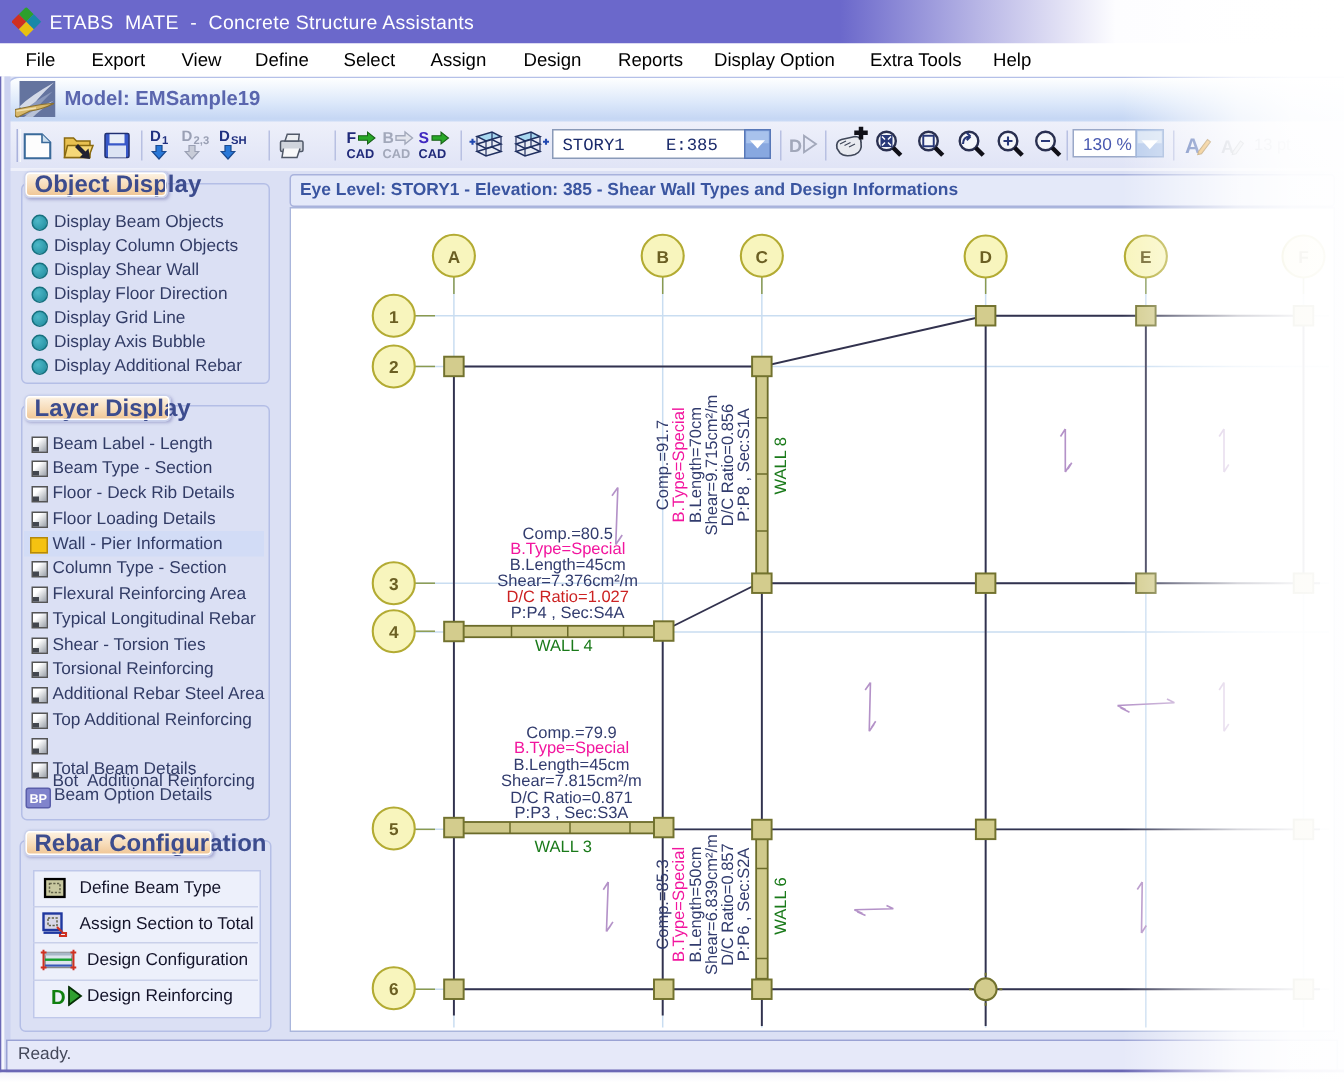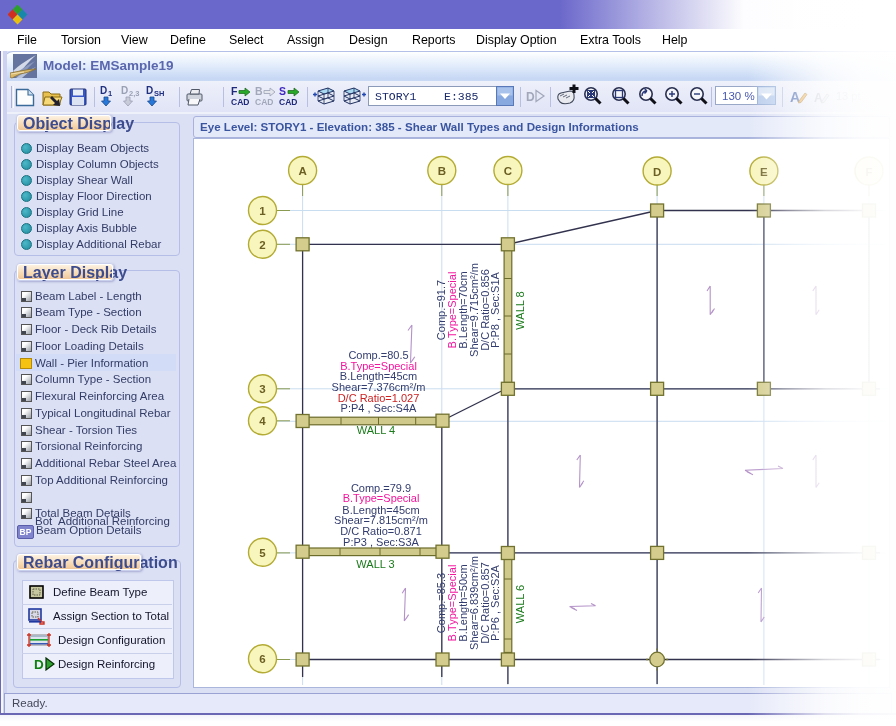--- a/index.html
+++ b/index.html
@@ -38,23 +38,24 @@
 </style></head>
 <body>
 <div id="app">
   <div class="abs" id="titlebar"></div>
   <svg class="abs" style="left:8px;top:5px" width="20" height="20" viewBox="0 0 20 20">
     <rect x="6" y="1" width="7" height="7" fill="#2ca02c" transform="rotate(45 9.5 4.5)"></rect>
     <rect x="1" y="6" width="7" height="7" fill="#d03020" transform="rotate(45 4.5 9.5)"></rect>
     <rect x="11" y="6" width="7" height="7" fill="#1888a8" transform="rotate(45 14.5 9.5)"></rect>
     <rect x="6" y="11" width="7" height="7" fill="#e8c010" transform="rotate(45 9.5 14.5)"></rect>
   </svg>
+  <div class="abs" id="titletxt">ETABS&nbsp; MATE&nbsp; -&nbsp; Concrete Structure Assistants</div>
   <div class="abs" id="menubar"></div>
   <div class="mi" style="left:17px">File</div>
-  <div class="mi" style="left:61px">Torsion</div>
+  <div class="mi" style="left:61px">Export</div>
   <div class="mi" style="left:121px">View</div>
   <div class="mi" style="left:170px">Define</div>
   <div class="mi" style="left:229px">Select</div>
   <div class="mi" style="left:287px">Assign</div>
   <div class="mi" style="left:349px">Design</div>
   <div class="mi" style="left:412px">Reports</div>
   <div class="mi" style="left:476px">Display Option</div>
   <div class="mi" style="left:580px">Extra Tools</div>
   <div class="mi" style="left:662px">Help</div>
   <div class="abs" id="winbody"></div>

